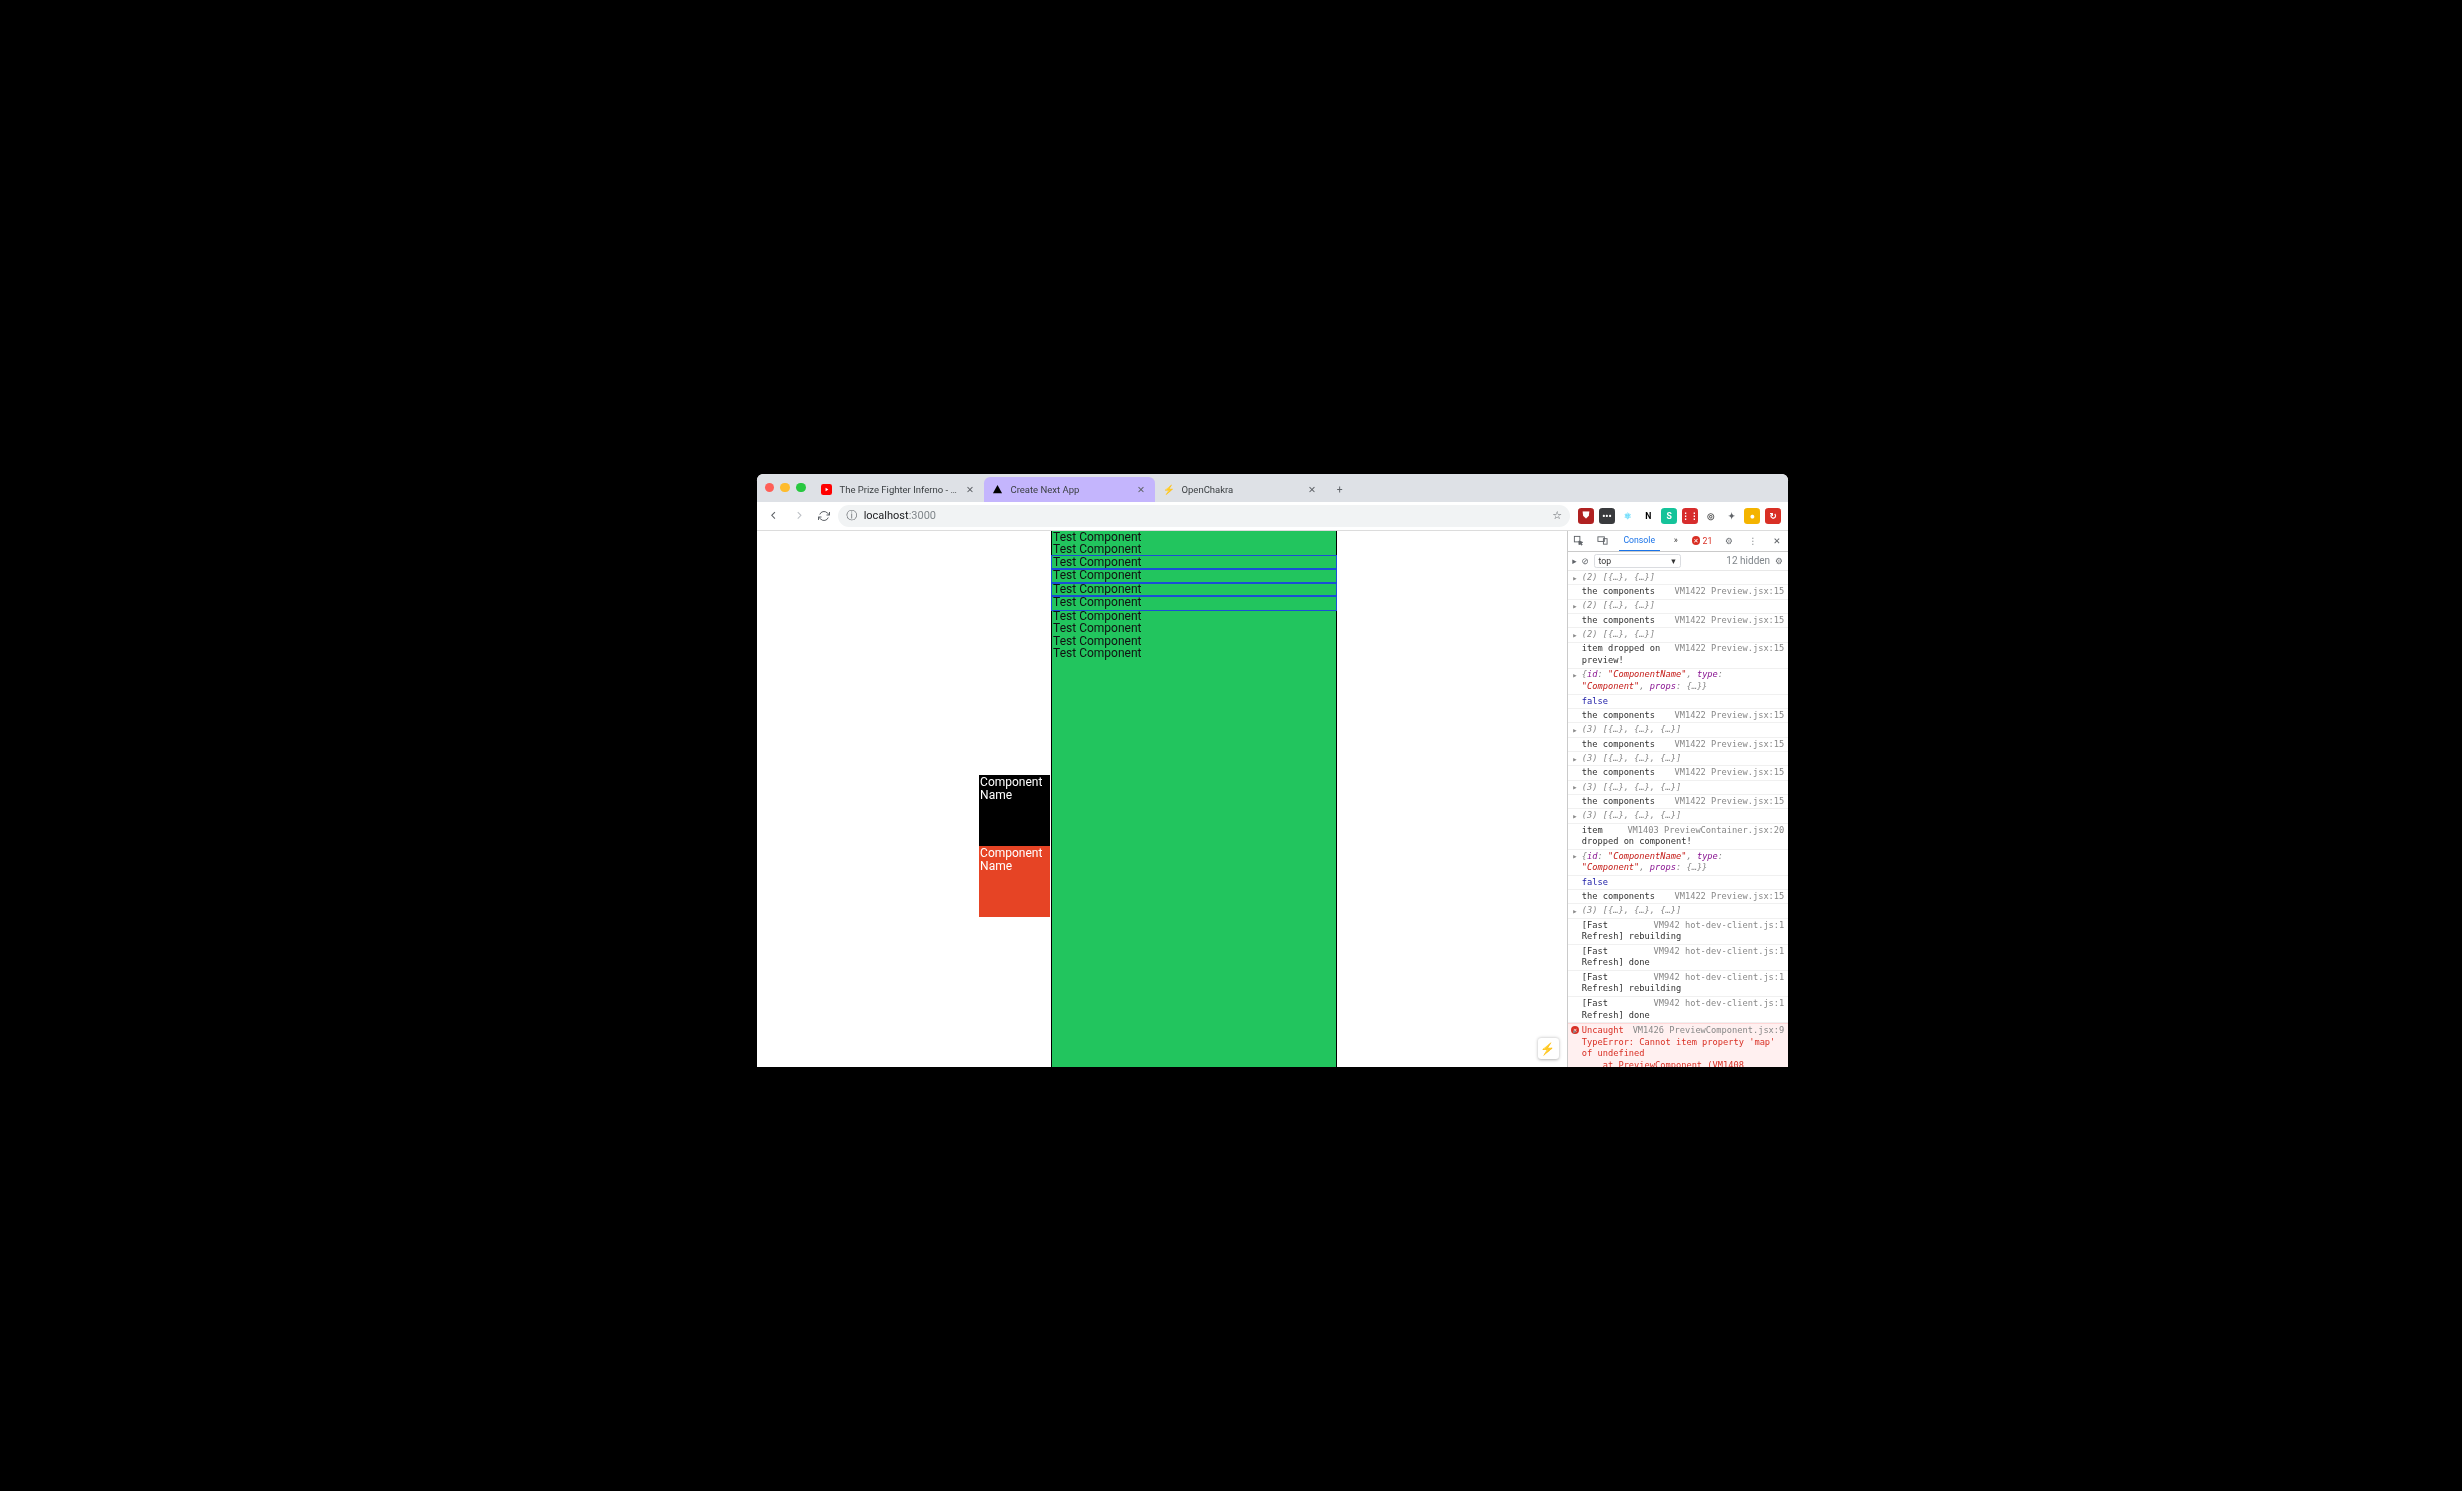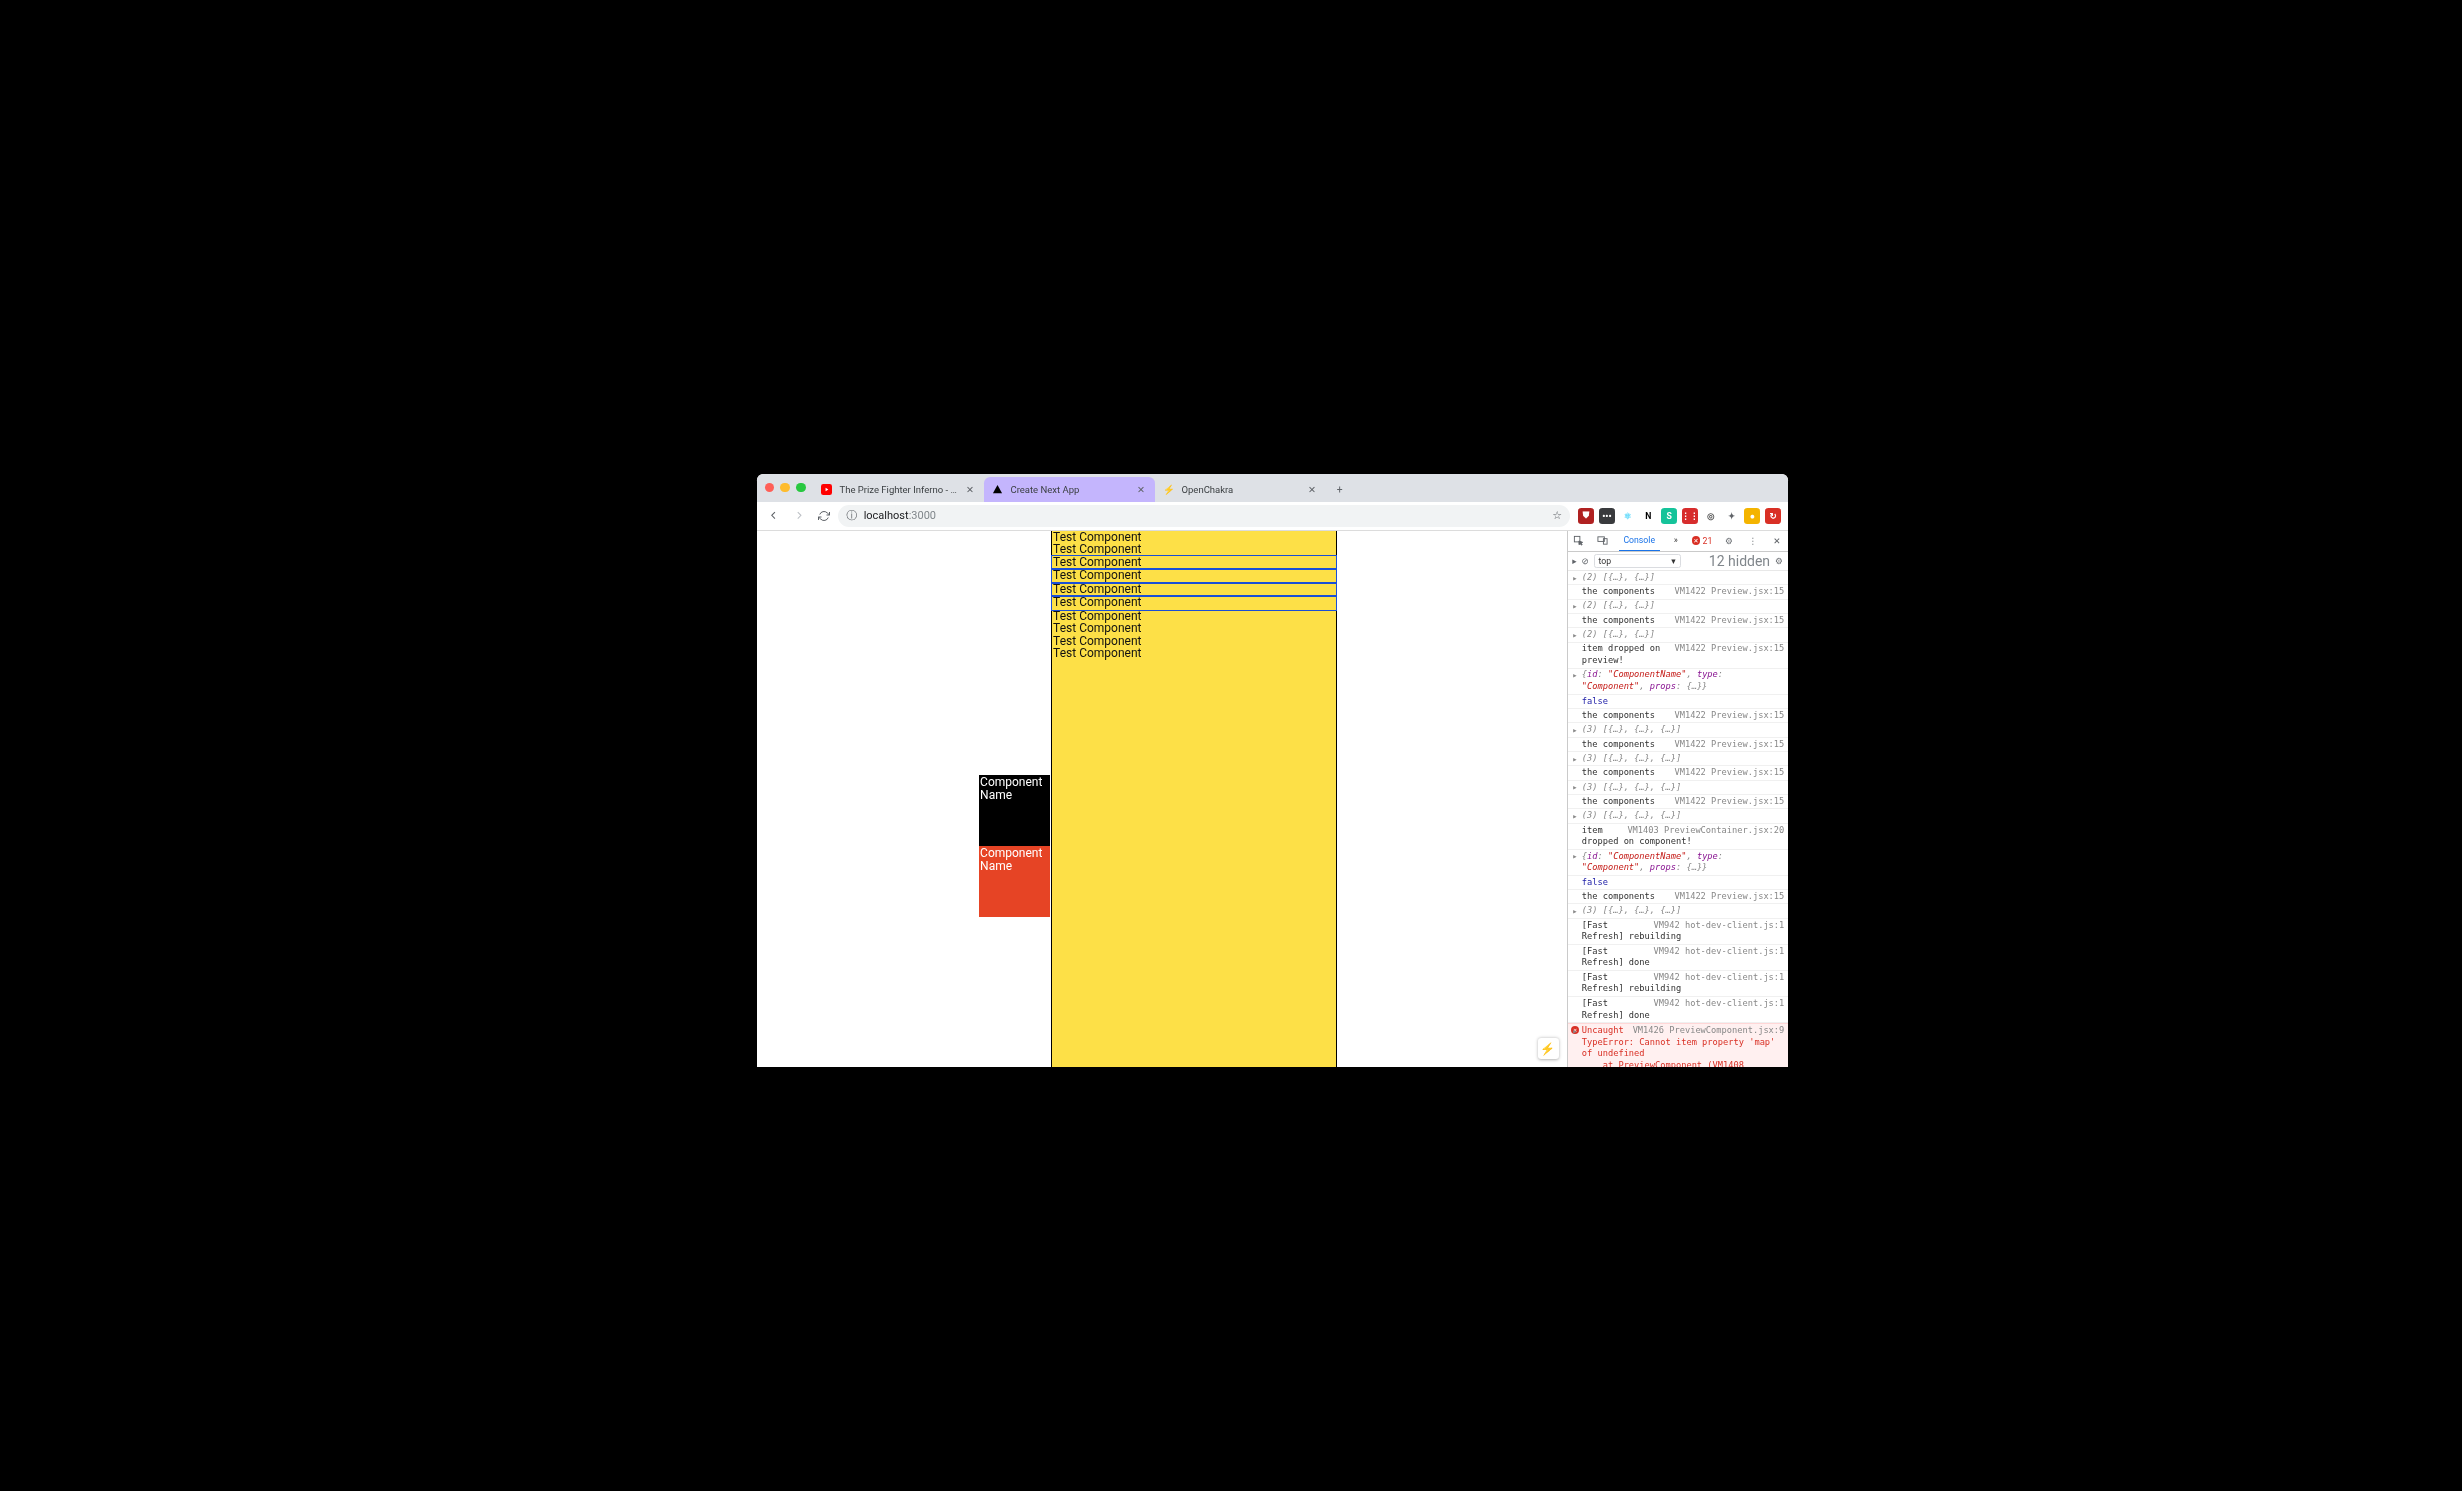--- a/index.html
+++ b/index.html
@@ -106,21 +106,21 @@
     overflow:hidden;
   }
   .preview-panel {
     position:absolute;
     left:294px;
     top:0;
     width:286px;
     height:100%;
     border-left:0.8px solid #000;
     border-right:0.8px solid #000;
-    background:#fde047;
+    background:#22c55e;
   }
   .preview-panel .tc {
     font-size:12px;
     line-height:1.05;
     color:#111;
     padding-left:1.6px;
   }
   .preview-panel .tc.sel { outline:0.8px solid #1a4fd6; outline-offset:-0.8px; line-height:1.12; }
   .palette {
     position:absolute;
@@ -172,21 +172,21 @@
   .dt-sub {
     height:19px;border-bottom:0.8px solid #e8e8e8;
     display:flex;align-items:center;gap:4.8px;padding:0 4.8px;color:#5f6368;
   }
   .dt-sub .ctx {
     flex:0 0 87px;
     border:0.8px solid #dadce0;border-radius:2.4px;
     height:14.3px;display:flex;align-items:center;justify-content:space-between;
     padding:0 4px;color:#333;cursor:pointer;font-size:8.7px;
   }
-  .dt-sub .hid { margin-left:auto;color:#80868b;font-size:14px; }
+  .dt-sub .hid { margin-left:auto;color:#80868b;font-size:10px; }
   .dt-log {
     flex:1;
     overflow:auto;
     font-family: Menlo, Consolas, monospace;
     font-size:8.7px;
     line-height:1.35;
   }
   .logrow {
     border-bottom:0.8px solid #f0f0f0;
     padding:0.8px 3.2px 0.8px 14.3px;

